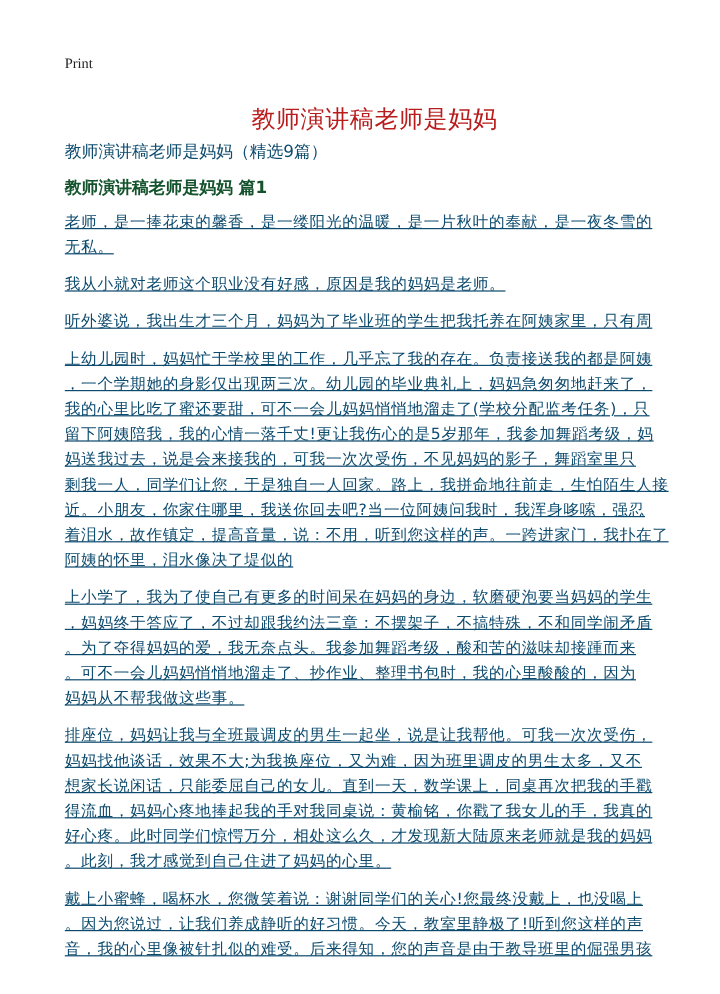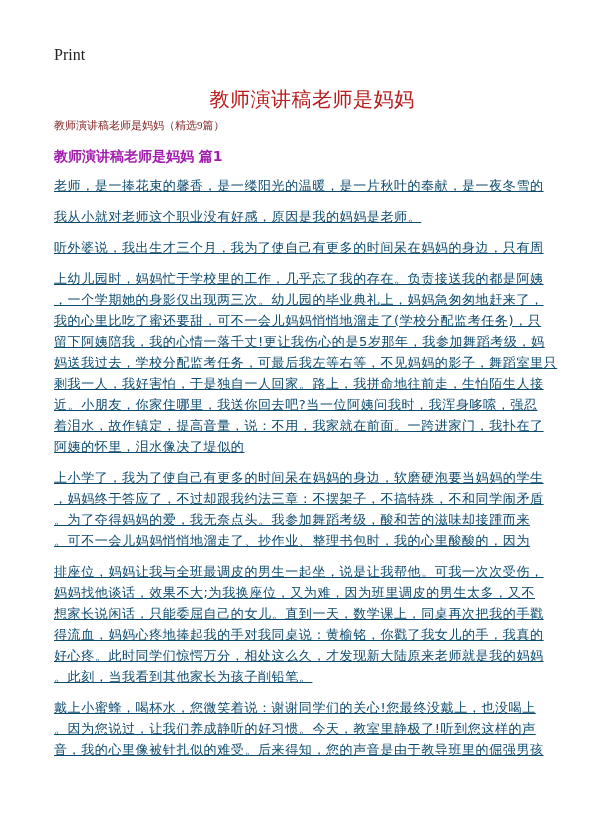--- a/index.html
+++ b/index.html
@@ -1,72 +1,74 @@
 <!DOCTYPE html>
 <html><head>
 <meta charset="utf-8">
 <style>
   html, body { margin: 0; padding: 0; background: #ffffff; }
   body { width: 600px; height: 828px; overflow: hidden; position: relative;
          font-family: "DejaVu Sans", sans-serif; color: #1a1a1a; }
   .page { position: absolute; left: 0; top: 0; width: 600px; height: 828px; }
   .print { position: absolute; left: 54px; top: 46px; font-family: "Liberation Serif", "DejaVu Serif", serif;
-           font-size: 16px; color: #222; }
+           font-size: 12px; color: #222; }
   .title { position: absolute; left: 0; width: 600px; top: 86px; text-align: center;
            font-size: 20px; color: #b91c1c; letter-spacing: 0.5px; padding-left: 12px; }
-  .subtitle { position: absolute; left: 54px; top: 118px; font-size: 11px; color: #7f1d1d; font-family: Liberation Serif, serif; }
-  .heading { position: absolute; left: 54px; top: 148px; font-size: 14px; font-weight: bold; color: #a21caf; }
+  .subtitle { position: absolute; left: 54px; top: 118px; font-size: 14px; color: #0c4a6e; }
+  .heading { position: absolute; left: 54px; top: 148px; font-size: 14px; font-weight: bold; color: #14532d; }
   .body { position: absolute; left: 54px; top: 175px; width: 500px; }
   .para { margin: 0 0 10px 0; }
   .line { display: block; font-size: 13px; line-height: 21px; height: 21px; white-space: nowrap;
           color: #0c4a6e; letter-spacing: 0.6px; text-decoration: underline; }
 </style>
 </head>
 <body>
 
 <div class="page">
   <span class="print">Print</span>
   <div class="title">教师演讲稿老师是妈妈</div>
   <div class="subtitle">教师演讲稿老师是妈妈（精选9篇）</div>
   <div class="heading">教师演讲稿老师是妈妈 篇1</div>
 
   <div class="body">
     <div class="para">
       <span class="line">老师，是一捧花束的馨香，是一缕阳光的温暖，是一片秋叶的奉献，是一夜冬雪的</span>
+      <span class="line">无私。</span>
     </div>
     <div class="para">
       <span class="line">我从小就对老师这个职业没有好感，原因是我的妈妈是老师。</span>
     </div>
     <div class="para">
-      <span class="line">听外婆说，我出生才三个月，我为了使自己有更多的时间呆在妈妈的身边，只有周</span>
+      <span class="line">听外婆说，我出生才三个月，妈妈为了毕业班的学生把我托养在阿姨家里，只有周</span>
     </div>
     <div class="para">
       <span class="line">上幼儿园时，妈妈忙于学校里的工作，几乎忘了我的存在。负责接送我的都是阿姨</span>
       <span class="line">，一个学期她的身影仅出现两三次。幼儿园的毕业典礼上，妈妈急匆匆地赶来了，</span>
       <span class="line">我的心里比吃了蜜还要甜，可不一会儿妈妈悄悄地溜走了(学校分配监考任务)，只</span>
       <span class="line">留下阿姨陪我，我的心情一落千丈!更让我伤心的是5岁那年，我参加舞蹈考级，妈</span>
-      <span class="line">妈送我过去，学校分配监考任务，可最后我左等右等，不见妈妈的影子，舞蹈室里只</span>
-      <span class="line">剩我一人，我好害怕，于是独自一人回家。路上，我拼命地往前走，生怕陌生人接</span>
+      <span class="line">妈送我过去，说是会来接我的，可我一次次受伤，不见妈妈的影子，舞蹈室里只</span>
+      <span class="line">剩我一人，同学们让您，于是独自一人回家。路上，我拼命地往前走，生怕陌生人接</span>
       <span class="line">近。小朋友，你家住哪里，我送你回去吧?当一位阿姨问我时，我浑身哆嗦，强忍</span>
-      <span class="line">着泪水，故作镇定，提高音量，说：不用，我家就在前面。一跨进家门，我扑在了</span>
+      <span class="line">着泪水，故作镇定，提高音量，说：不用，听到您这样的声。一跨进家门，我扑在了</span>
       <span class="line">阿姨的怀里，泪水像决了堤似的</span>
     </div>
     <div class="para">
       <span class="line">上小学了，我为了使自己有更多的时间呆在妈妈的身边，软磨硬泡要当妈妈的学生</span>
       <span class="line">，妈妈终于答应了，不过却跟我约法三章：不摆架子，不搞特殊，不和同学闹矛盾</span>
       <span class="line">。为了夺得妈妈的爱，我无奈点头。我参加舞蹈考级，酸和苦的滋味却接踵而来</span>
       <span class="line">。可不一会儿妈妈悄悄地溜走了、抄作业、整理书包时，我的心里酸酸的，因为</span>
+      <span class="line">妈妈从不帮我做这些事。</span>
     </div>
     <div class="para">
       <span class="line">排座位，妈妈让我与全班最调皮的男生一起坐，说是让我帮他。可我一次次受伤，</span>
       <span class="line">妈妈找他谈话，效果不大;为我换座位，又为难，因为班里调皮的男生太多，又不</span>
       <span class="line">想家长说闲话，只能委屈自己的女儿。直到一天，数学课上，同桌再次把我的手戳</span>
       <span class="line">得流血，妈妈心疼地捧起我的手对我同桌说：黄榆铭，你戳了我女儿的手，我真的</span>
       <span class="line">好心疼。此时同学们惊愕万分，相处这么久，才发现新大陆原来老师就是我的妈妈</span>
-      <span class="line">。此刻，当我看到其他家长为孩子削铅笔。</span>
+      <span class="line">。此刻，我才感觉到自己住进了妈妈的心里。</span>
     </div>
     <div class="para">
       <span class="line">戴上小蜜蜂，喝杯水，您微笑着说：谢谢同学们的关心!您最终没戴上，也没喝上</span>
       <span class="line">。因为您说过，让我们养成静听的好习惯。今天，教室里静极了!听到您这样的声</span>
       <span class="line">音，我的心里像被针扎似的难受。后来得知，您的声音是由于教导班里的倔强男孩</span>
     </div>
   </div>
 </div>
 
 </body></html>

